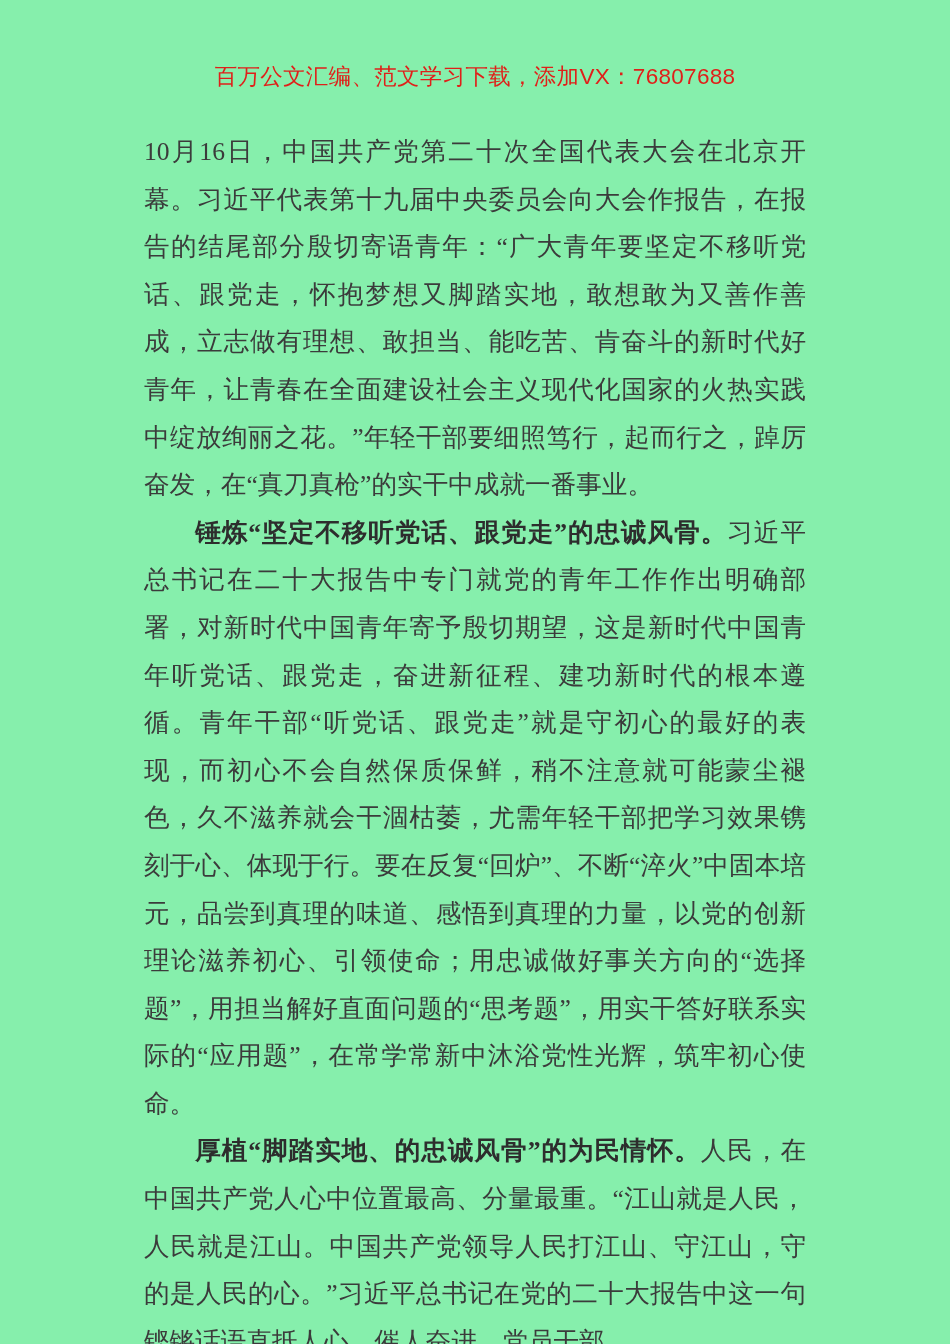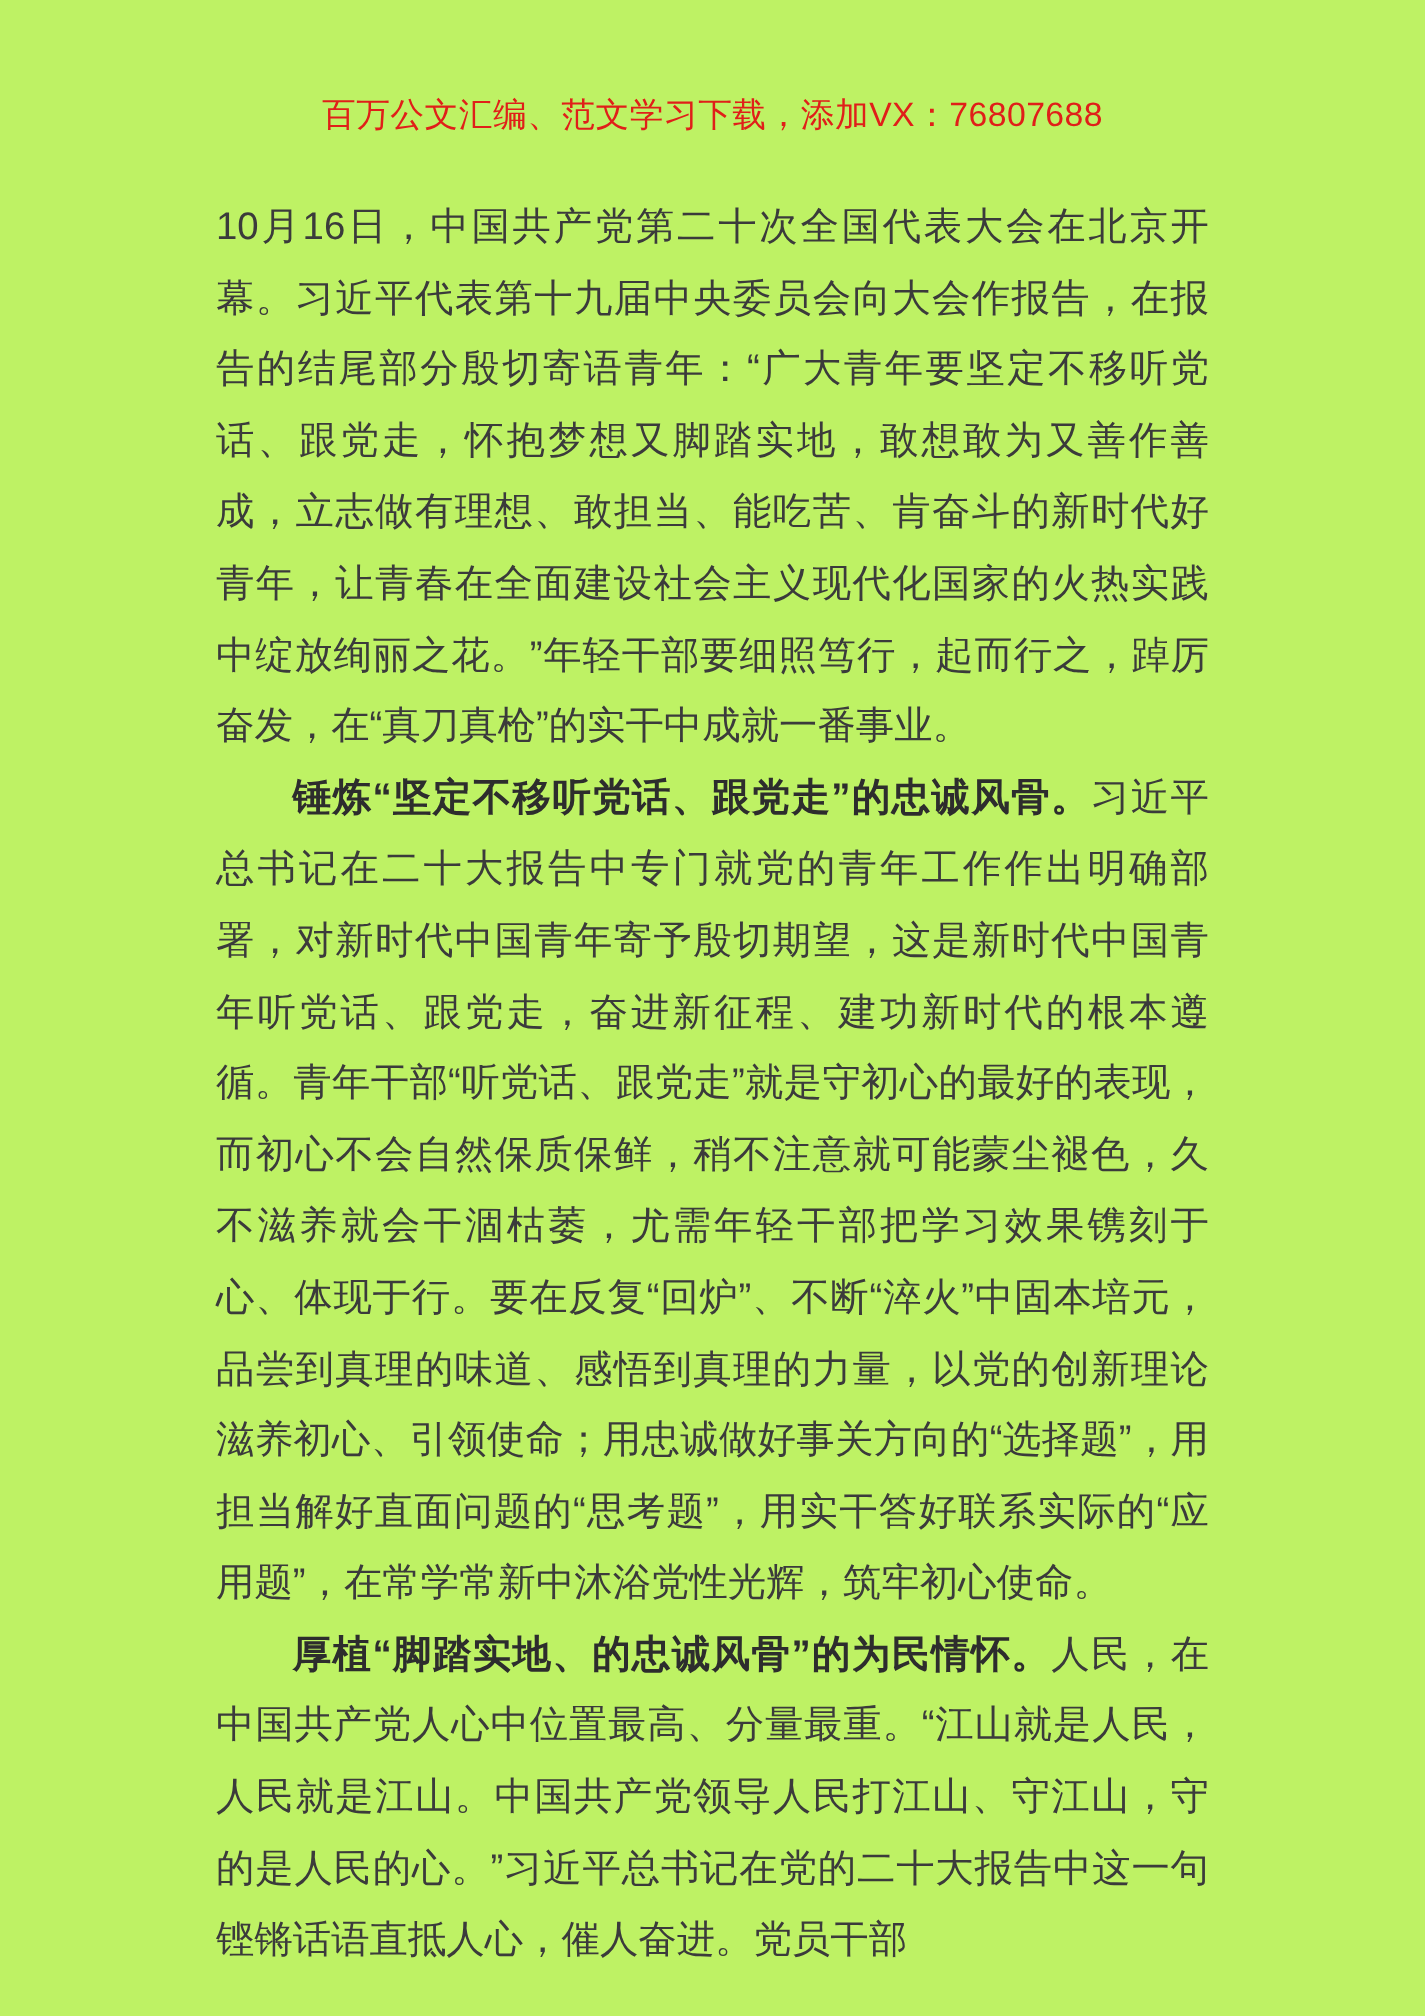--- a/index.html
+++ b/index.html
@@ -12,21 +12,21 @@
     width: 950px;
     height: 1344px;
     overflow: hidden;
     font-family: "Liberation Sans", "DejaVu Sans", sans-serif;
     -webkit-font-smoothing: antialiased;
   }
   .page {
     position: relative;
     width: 950px;
     height: 1344px;
-    background: #bef264;
+    background: #86efac;
     box-sizing: border-box;
   }
   .doc-header {
     position: absolute;
     top: 62px;
     left: 0;
     width: 950px;
     text-align: center;
     color: #e01f19;
     font-size: 22.5px;
@@ -46,20 +46,21 @@
     padding: 0;
     color: #3b3b3b;
     font-size: 25.6px;
     line-height: 47.6px;
     text-align: justify;
     text-justify: inter-ideograph;
     text-indent: 0;
     font-weight: 400;
     word-break: break-all;
     letter-spacing: 0;
+    font-family: Liberation Serif, serif;
   }
   p.para + p.para {
     margin-top: 0;
   }
   p.indent {
     text-indent: 51.2px;
   }
   .lead {
     font-weight: 700;
     color: #2d2d2d;

